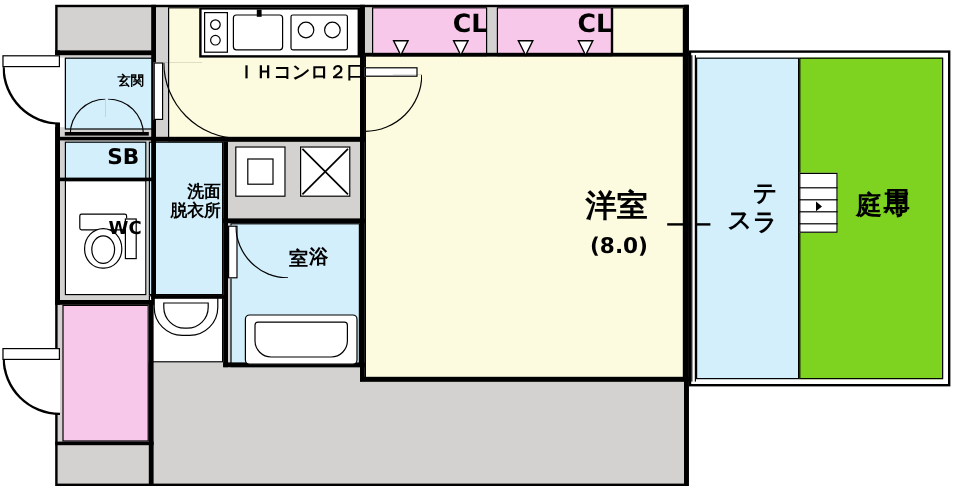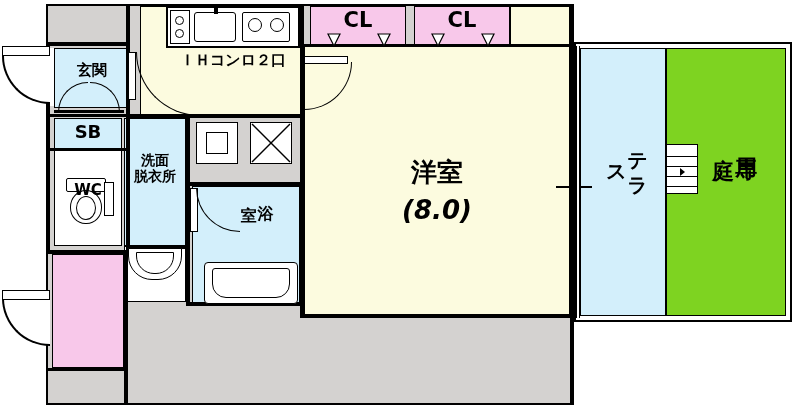--- a/index.html
+++ b/index.html
@@ -40,21 +40,21 @@
     white-space: pre;
     line-height: 1.12;
     letter-spacing: 0px;
   }
   .vert {
     writing-mode: vertical-rl;
     text-orientation: upright;
     white-space: pre;
     line-height: 1.05;
   }
-  .b { font-weight: bold; }
+  .b { font-weight: bold; text-align: right; }
 </style>
 </head>
 <body>
 
 <div id="floorplan">
 
   <div class="abs gray outline" style="left:46px; top:4px; width:528px; height:401px;"></div>
 
   <div class="abs white" style="left:8px; top:48px; width:46px; height:58px; border:0;"></div>
 
@@ -170,41 +170,41 @@
     <polygon points="74,20 80,8 68,8" fill="#fff" stroke="#000" stroke-width="1.2"></polygon>
   </svg>
   <svg class="abs" style="left:414px; top:26px; width:96px; height:22px;" viewBox="0 0 96 22">
     <line x1="0" y1="20" x2="96" y2="20" stroke="#000" stroke-width="1.6"></line>
     <polygon points="24,20 30,8 18,8" fill="#fff" stroke="#000" stroke-width="1.2"></polygon>
     <polygon points="74,20 80,8 68,8" fill="#fff" stroke="#000" stroke-width="1.2"></polygon>
   </svg>
 
   <div class="abs" style="left:576px; top:46px; width:4px; height:272px; background:#fff; border-left:1px solid #000; border-right:1px solid #000;"></div>
 
-  <div class="label b" style="left:64px; top:62px; width:56px; font-size:15px;">玄関</div>
+  <div class="label b" style="left:64px; top:62px; width:56px; font-size:11px;">玄関</div>
 
   <div class="label b" style="left:60px; top:122px; width:56px; font-size:18px;">SB</div>
 
   <div class="label b" style="left:58px; top:153px; width:60px; font-size:15px;margin-top:29px;">WC</div>
 
 
   <div class="label b" style="left:162px; top:52px; width:142px; font-size:15px;">ＩＨコンロ２口</div>
 
   <div class="label b" style="left:126px; top:153px; width:58px; font-size:14px;">洗面
 脱衣所</div>
 
   <div class="label b vert" style="left:240px; top:192px; font-size:16px;">浴
 室</div>
 
   <div class="label b" style="left:310px; top:9px; width:96px; font-size:21px;">CL</div>
 
   <div class="label b" style="left:414px; top:9px; width:96px; font-size:21px;">CL</div>
 
   <div class="label b" style="left:334px; top:158px; width:206px; font-size:26px;">洋室</div>
-  <div class="label b" style="left:334px; top:196px; width:206px; font-size:26px;font-style:italic;">(8.0)</div>
+  <div class="label b" style="left:334px; top:196px; width:206px; font-size:18px;">(8.0)</div>
 
   <div class="label b vert" style="left:606px; top:140px; font-size:20px;">テラ
 ス</div>
 
   <div class="label b vert" style="left:712px; top:140px; font-size:22px;">専用
 庭</div>
 
 </div>
 
 </body></html>

